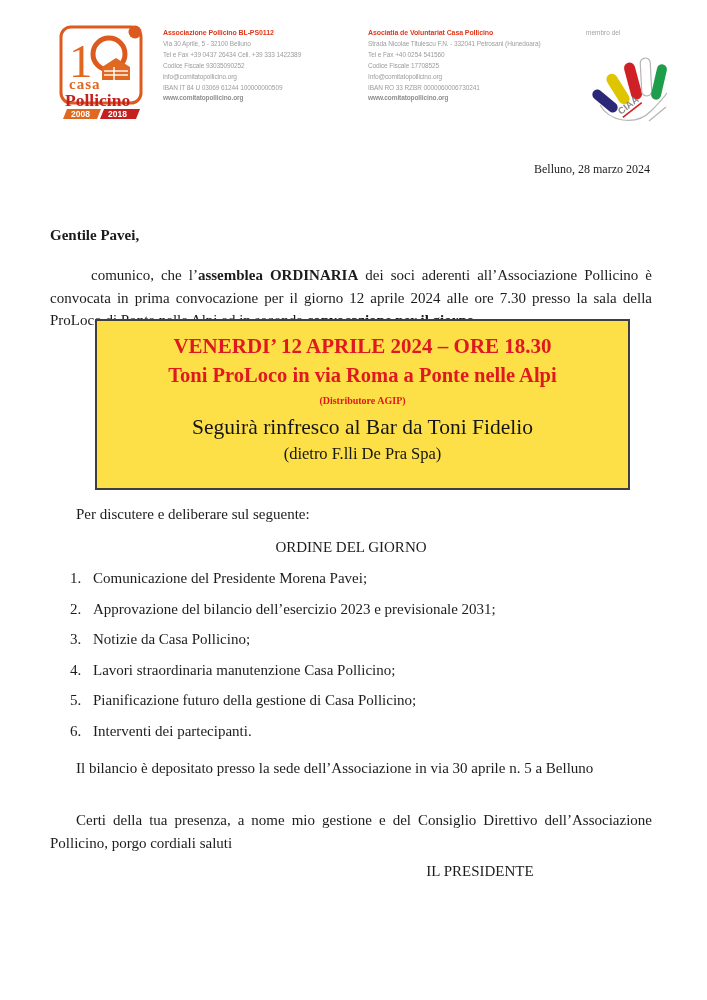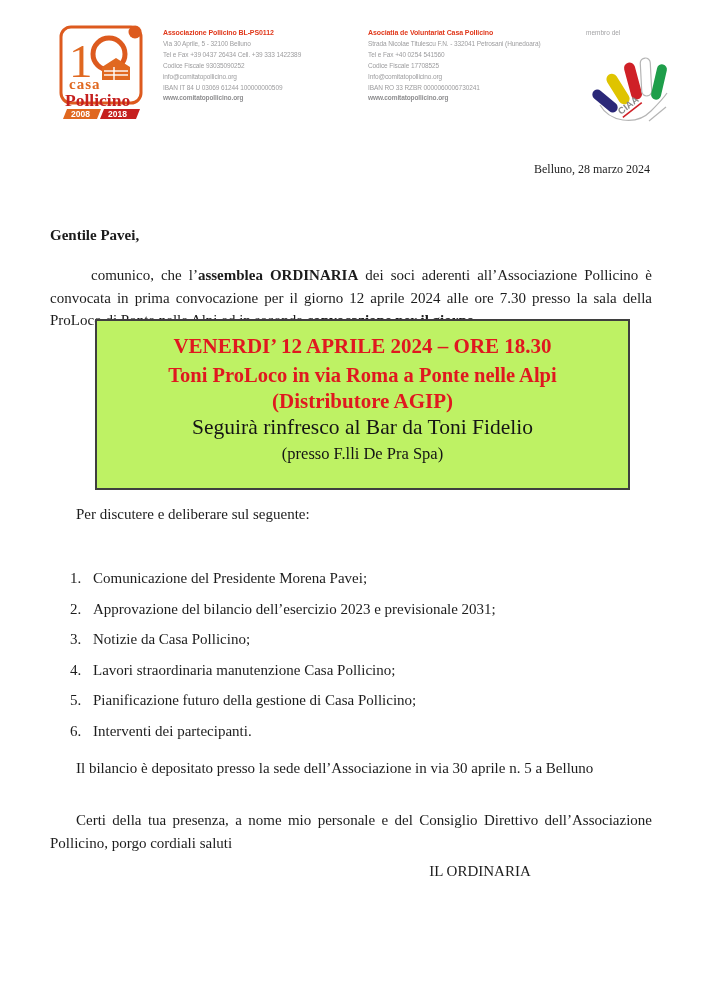--- a/index.html
+++ b/index.html
@@ -32,25 +32,25 @@
   }
   .salutation { position:absolute; left:50px; top:227px; font-size:15px; font-weight:bold; }
   .intro {
     position:absolute; left:50px; top:249px; width:602px;
     font-size:15px; line-height:22.5px; text-align:justify; text-indent:41px;
   }
   .intro b { font-weight:bold; }
 
   .notice-box {
     position:absolute; left:95px; top:319px; width:531px; height:167px;
-    border:2px solid #3f3f3f; text-align:center; background:#bef264;
+    border:2px solid #3f3f3f; text-align:center; background:#fde047;
   }
   .nb1 { margin-top:11px; font-size:21px;  font-weight:bold; color:#e0181f; line-height:29px; }
   .nb2 { font-size:20.5px; font-weight:bold; color:#e0181f; line-height:29px; }
-  .nb3 { font-size:21px;   font-weight:bold; color:#e0181f; line-height:22px; }
+  .nb3 { font-size:10px;   font-weight:bold; color:#e0181f; line-height:22px; }
   .nb4 { font-size:21.5px; color:#151515; line-height:30px;text-align:center; }
   .nb5 { font-size:16.5px; color:#151515; line-height:23px; }
 
   .agenda-lead  { position:absolute; left:76px; top:506px; font-size:15px; }
   .agenda-title { position:absolute; left:50px; top:539px; width:602px; text-align:center; font-size:15px; }
   .agenda-list  { position:absolute; left:70px; top:570px; width:582px; }
   .agenda-item  { display:flex; height:30.6px; font-size:15px; align-items:flex-start; }
   .agenda-num   { width:23px; flex:none; }
 
   .deposit {
@@ -141,24 +141,25 @@
   <div class="date-line">Belluno, 28 marzo 2024</div>
 
   <div class="salutation">Gentile Pavei,</div>
   <p class="intro"><span>comunico, che l’</span><b>assemblea ORDINARIA</b><span> dei soci aderenti all’Associazione Pollicino è convocata in prima convocazione per il giorno 12 aprile 2024 alle ore 7.30 presso la sala della ProLoco di Ponte nelle Alpi ed in seconda </span><b>convocazione per il giorno</b></p>
 
   <div class="notice-box">
     <div class="nb1">VENERDI’ 12 APRILE 2024 – ORE 18.30</div>
     <div class="nb2">Toni ProLoco in via Roma a Ponte nelle Alpi</div>
     <div class="nb3">(Distributore AGIP)</div>
     <div class="nb4">Seguirà rinfresco al Bar da Toni Fidelio</div>
-    <div class="nb5">(presso F.lli De Pra Spa)</div>
+    <div class="nb5">(dietro F.lli De Pra Spa)</div>
   </div>
 
   <div class="agenda-lead">Per discutere e deliberare sul seguente:</div>
+  <div class="agenda-title">ORDINE DEL GIORNO</div>
   <div class="agenda-list">
     <div class="agenda-item">
       <span class="agenda-num">1.</span>
       <span>Comunicazione del Presidente Morena Pavei;</span>
     </div>
     <div class="agenda-item">
       <span class="agenda-num">2.</span>
       <span>Approvazione del bilancio dell’esercizio 2023 e previsionale 2031;</span>
     </div>
     <div class="agenda-item">
@@ -173,18 +174,18 @@
       <span class="agenda-num">5.</span>
       <span>Pianificazione futuro della gestione di Casa Pollicino;</span>
     </div>
     <div class="agenda-item">
       <span class="agenda-num">6.</span>
       <span>Interventi dei partecipanti.</span>
     </div>
   </div>
 
   <div class="deposit">Il bilancio è depositato presso la sede dell’Associazione in via 30 aprile n. 5 a Belluno</div>
-  <div class="salute">Certi della tua presenza, a nome mio personale e del Consiglio Direttivo dell’Associazione Pollicino, porgo cordiali saluti</div>
+  <div class="salute">Certi della tua presenza, a nome mio gestione e del Consiglio Direttivo dell’Associazione Pollicino, porgo cordiali saluti</div>
   <div class="signature">
-    <div>IL ORDINARIA</div>
+    <div>IL PRESIDENTE</div>
   </div>
 
 </div>
 
 </body></html>

